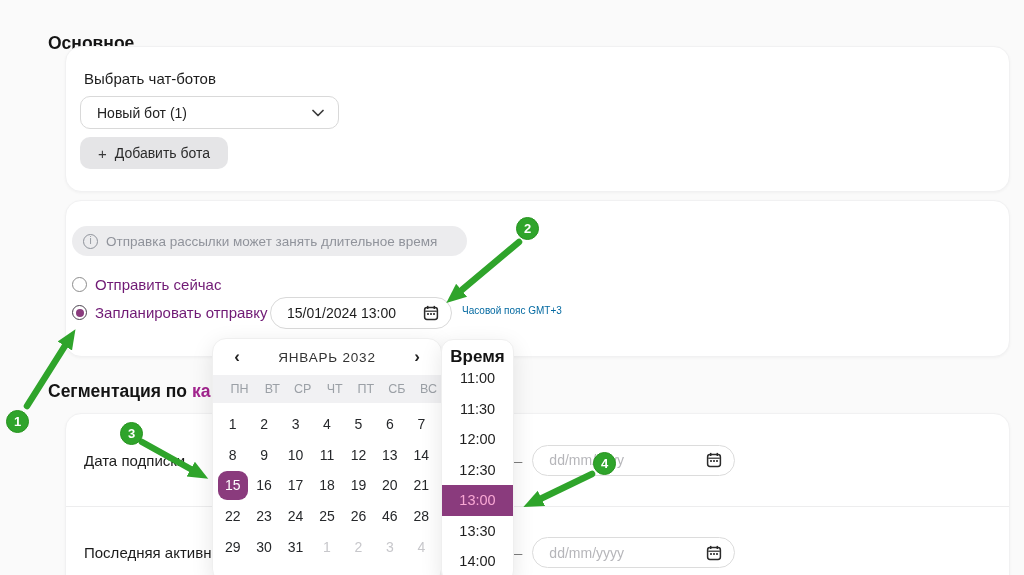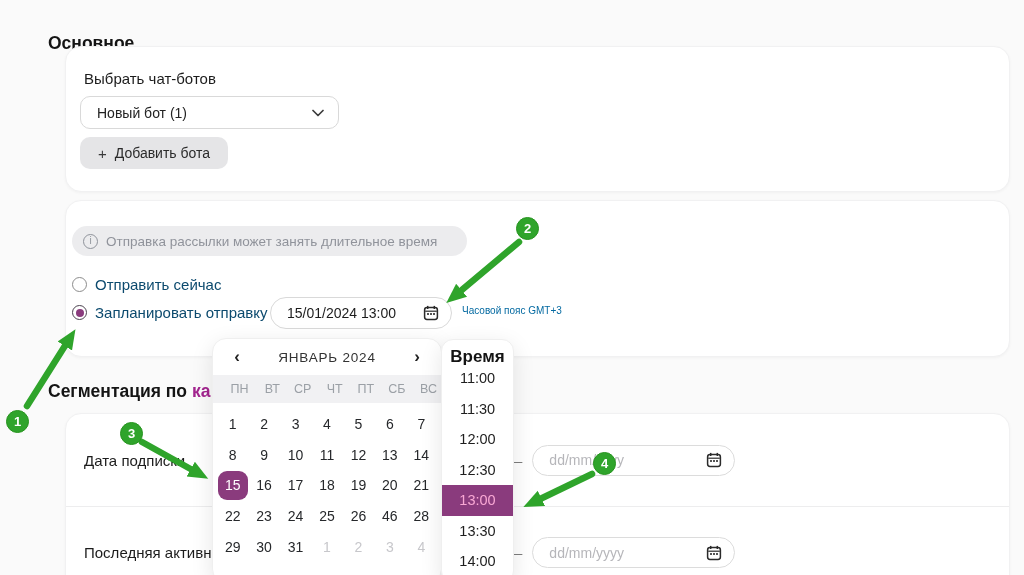--- a/index.html
+++ b/index.html
@@ -29,21 +29,21 @@
                border-radius:15px; display:flex; align-items:center; padding:0 14px 0 11px; }
   .info-icon { width:15px; height:15px; border:1.3px solid #8f939b; border-radius:50%; color:#8f939b;
                font-size:10px; line-height:12px; text-align:center; flex:none; font-style:normal; }
   .info-pill .txt { margin-left:8px; font-size:13.5px; color:#90939b; white-space:nowrap; }
 
   .radio-row { position:absolute; display:flex; align-items:center; gap:8px; cursor:pointer; }
   .radio { width:15px; height:15px; border-radius:50%; border:1.5px solid #8c8c8c; background:#fff; flex:none; }
   .radio.sel { border-color:#4c4350; display:flex; align-items:center; justify-content:center; }
   .radio.sel::after { content:""; width:8px; height:8px; border-radius:50%;
                       background:var(--selection-purple,#8A3B7D); }
-  .radio-row .lbl { font-size:15px; color:#0c4a6e; font-weight:500; }
+  .radio-row .lbl { font-size:15px; color:#701a75; font-weight:500; }
 
   .dt-input { position:absolute; left:270px; top:297px; width:182px; height:32px; background:#fff;
               border:1px solid #d9d9d9; border-radius:16px; display:flex; align-items:center;
               padding:0 12px 0 16px; cursor:text; }
   .dt-input .val { font-size:14px; font-weight:500; color:#1c1c1c; flex:1; }
   .tz-note { position:absolute; left:462px; top:305px; font-size:10px; color:#0369a1; }
 
   
   .h2 { position:absolute; left:48px; top:381px; font-size:17.5px; font-weight:700; color:#141414; z-index:5;text-align:right; }
   .h2 .accent { color:var(--accent-magenta,#A3258F); }
@@ -180,21 +180,21 @@
             <rect x="10" y="8.2" width="2" height="1.6" fill="#2b2b2b"></rect>
           </svg>
         </span>
       </span>
     </div>
   </div>
 
   <div id="cal-pop">
     <div class="cal-head">
       <button class="nav-btn">‹</button>
-      <span class="month-lbl">ЯНВАРЬ 2024</span>
+      <span class="month-lbl">ЯНВАРЬ 2032</span>
       <button class="nav-btn">›</button>
     </div>
     <div class="wk-bar">
         <span>ПН</span>
         <span>ВТ</span>
         <span>СР</span>
         <span>ЧТ</span>
         <span>ПТ</span>
         <span>СБ</span>
         <span>ВС</span>

